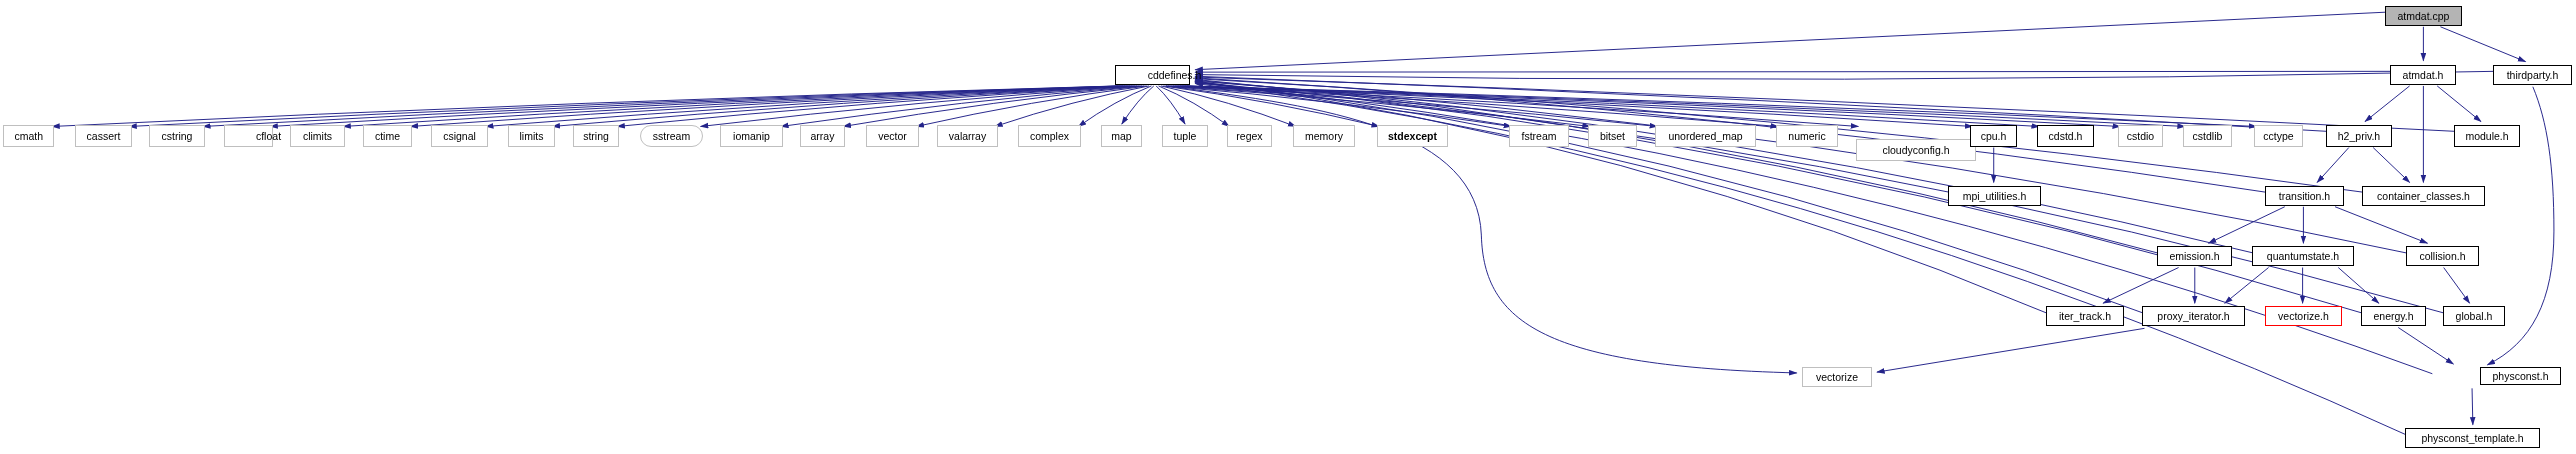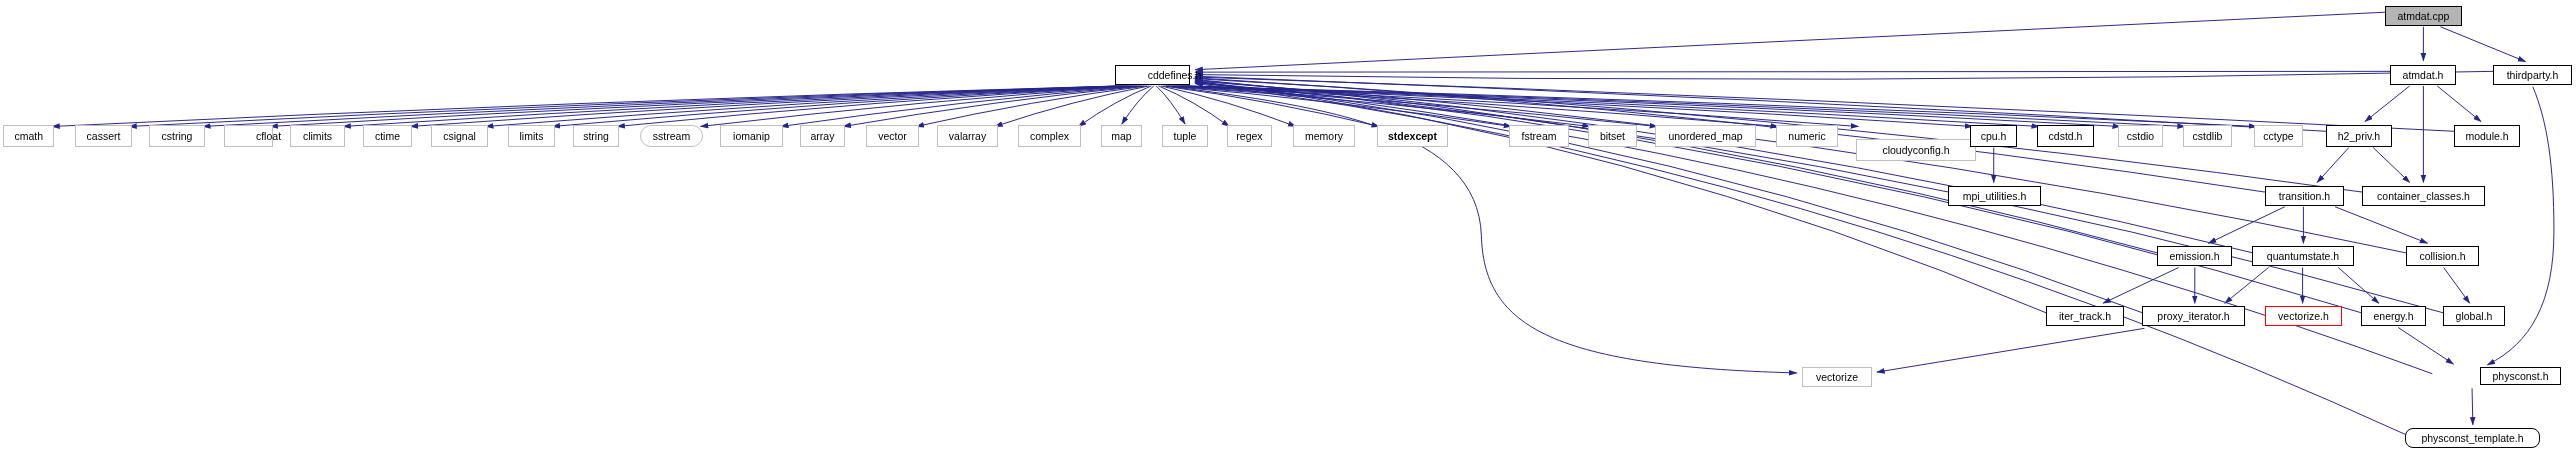--- a/index.html
+++ b/index.html
@@ -235,18 +235,18 @@
       </div>
       <div class="node doc" style="left: 2443px; top: 306px; width: 62px; height: 20px;">
         <span>global.h</span>
       </div>
       <div class="node std" style="left: 1802px; top: 367px; width: 70px; height: 20px;">
         <span>vectorize</span>
       </div>
       <div class="node bold" style="left: 2432px; top: 367px; width: 81px; height: 18px; margin-left: 48px;">
         <span>physconst.h</span>
       </div>
-      <div class="node doc" style="left: 2405px; top: 428px; width: 135px; height: 19.5px; border-radius: 8px;">
+      <div class="node doc" style="left: 2405px; top: 428px; width: 135px; height: 19.5px;">
         <span>physconst_template.h</span>
       </div>
     </div>
 </div>
 
 
 </body></html>

